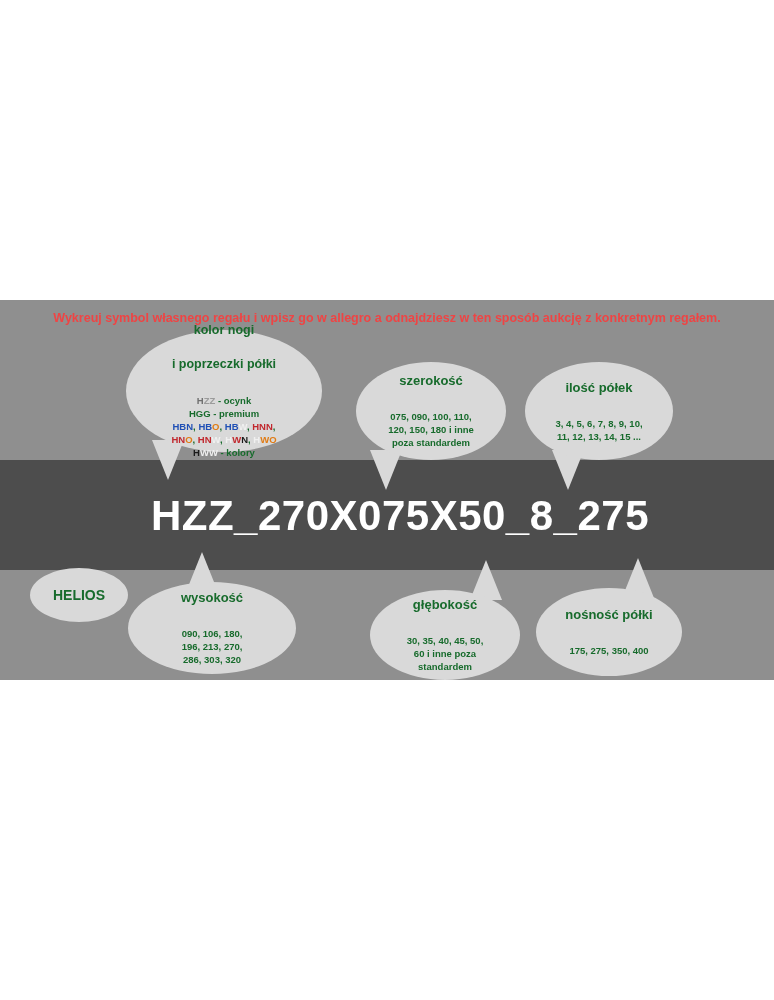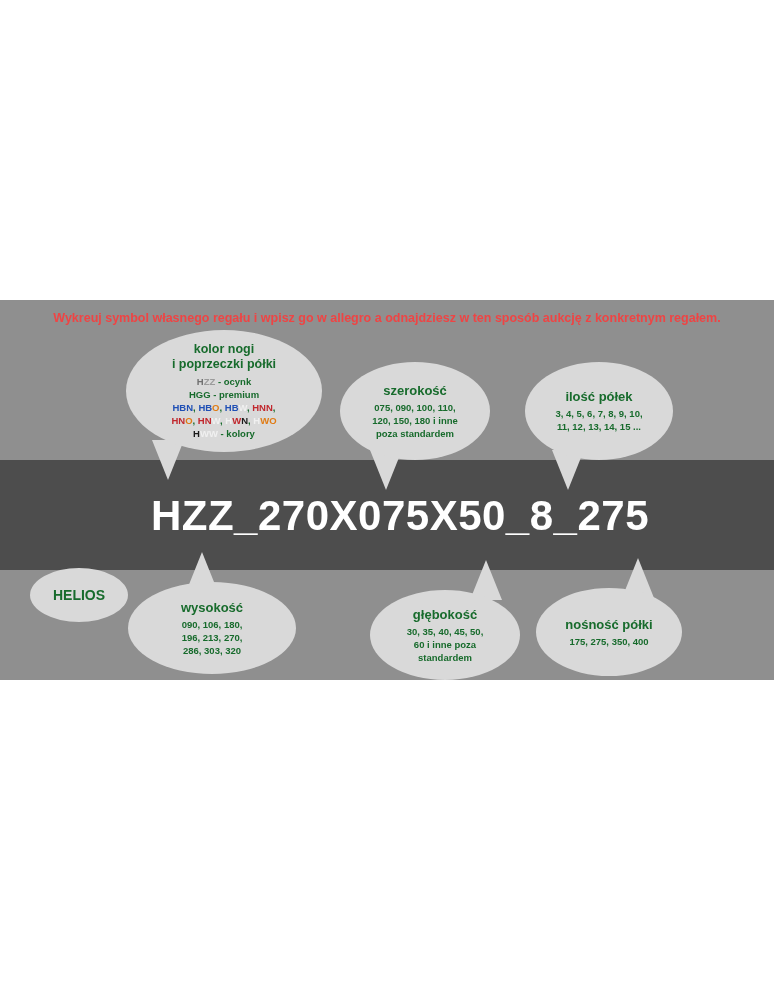--- a/index.html
+++ b/index.html
@@ -66,20 +66,21 @@
     position: absolute;
     background: #d9d9d9;
     border-radius: 50% / 50%;
     text-align: center;
     color: #1e7a34;
     box-sizing: border-box;
     display: flex;
     flex-direction: column;
     align-items: center;
     justify-content: center;
+    gap: 19px;
   }
   .bubble .b-title {
     font-weight: bold;
     font-size: 13px;
     color: #176b2c;
     line-height: 15px;
     margin-bottom: 3px;
   }
   .bubble .b-body {
     font-weight: bold;
@@ -105,21 +106,21 @@
   }
 
   
   #bub-kolor {
     left: 126px; top: 330px; width: 196px; height: 122px;
   }
   #bub-kolor .b-title { font-size: 12.5px; }
   #bub-kolor-tail { left: 152px; top: 440px; }
 
   #bub-szer {
-    left: 340px; top: 362px; width: 150px; height: 98px;
+    left: 356px; top: 362px; width: 150px; height: 98px;
   }
   #bub-szer-tail { left: 370px; top: 450px; }
 
   #bub-ilosc {
     left: 525px; top: 362px; width: 148px; height: 98px;
   }
   #bub-ilosc-tail { left: 552px; top: 450px; }
 
   #bub-helios {
     left: 30px; top: 568px; width: 98px; height: 54px;

